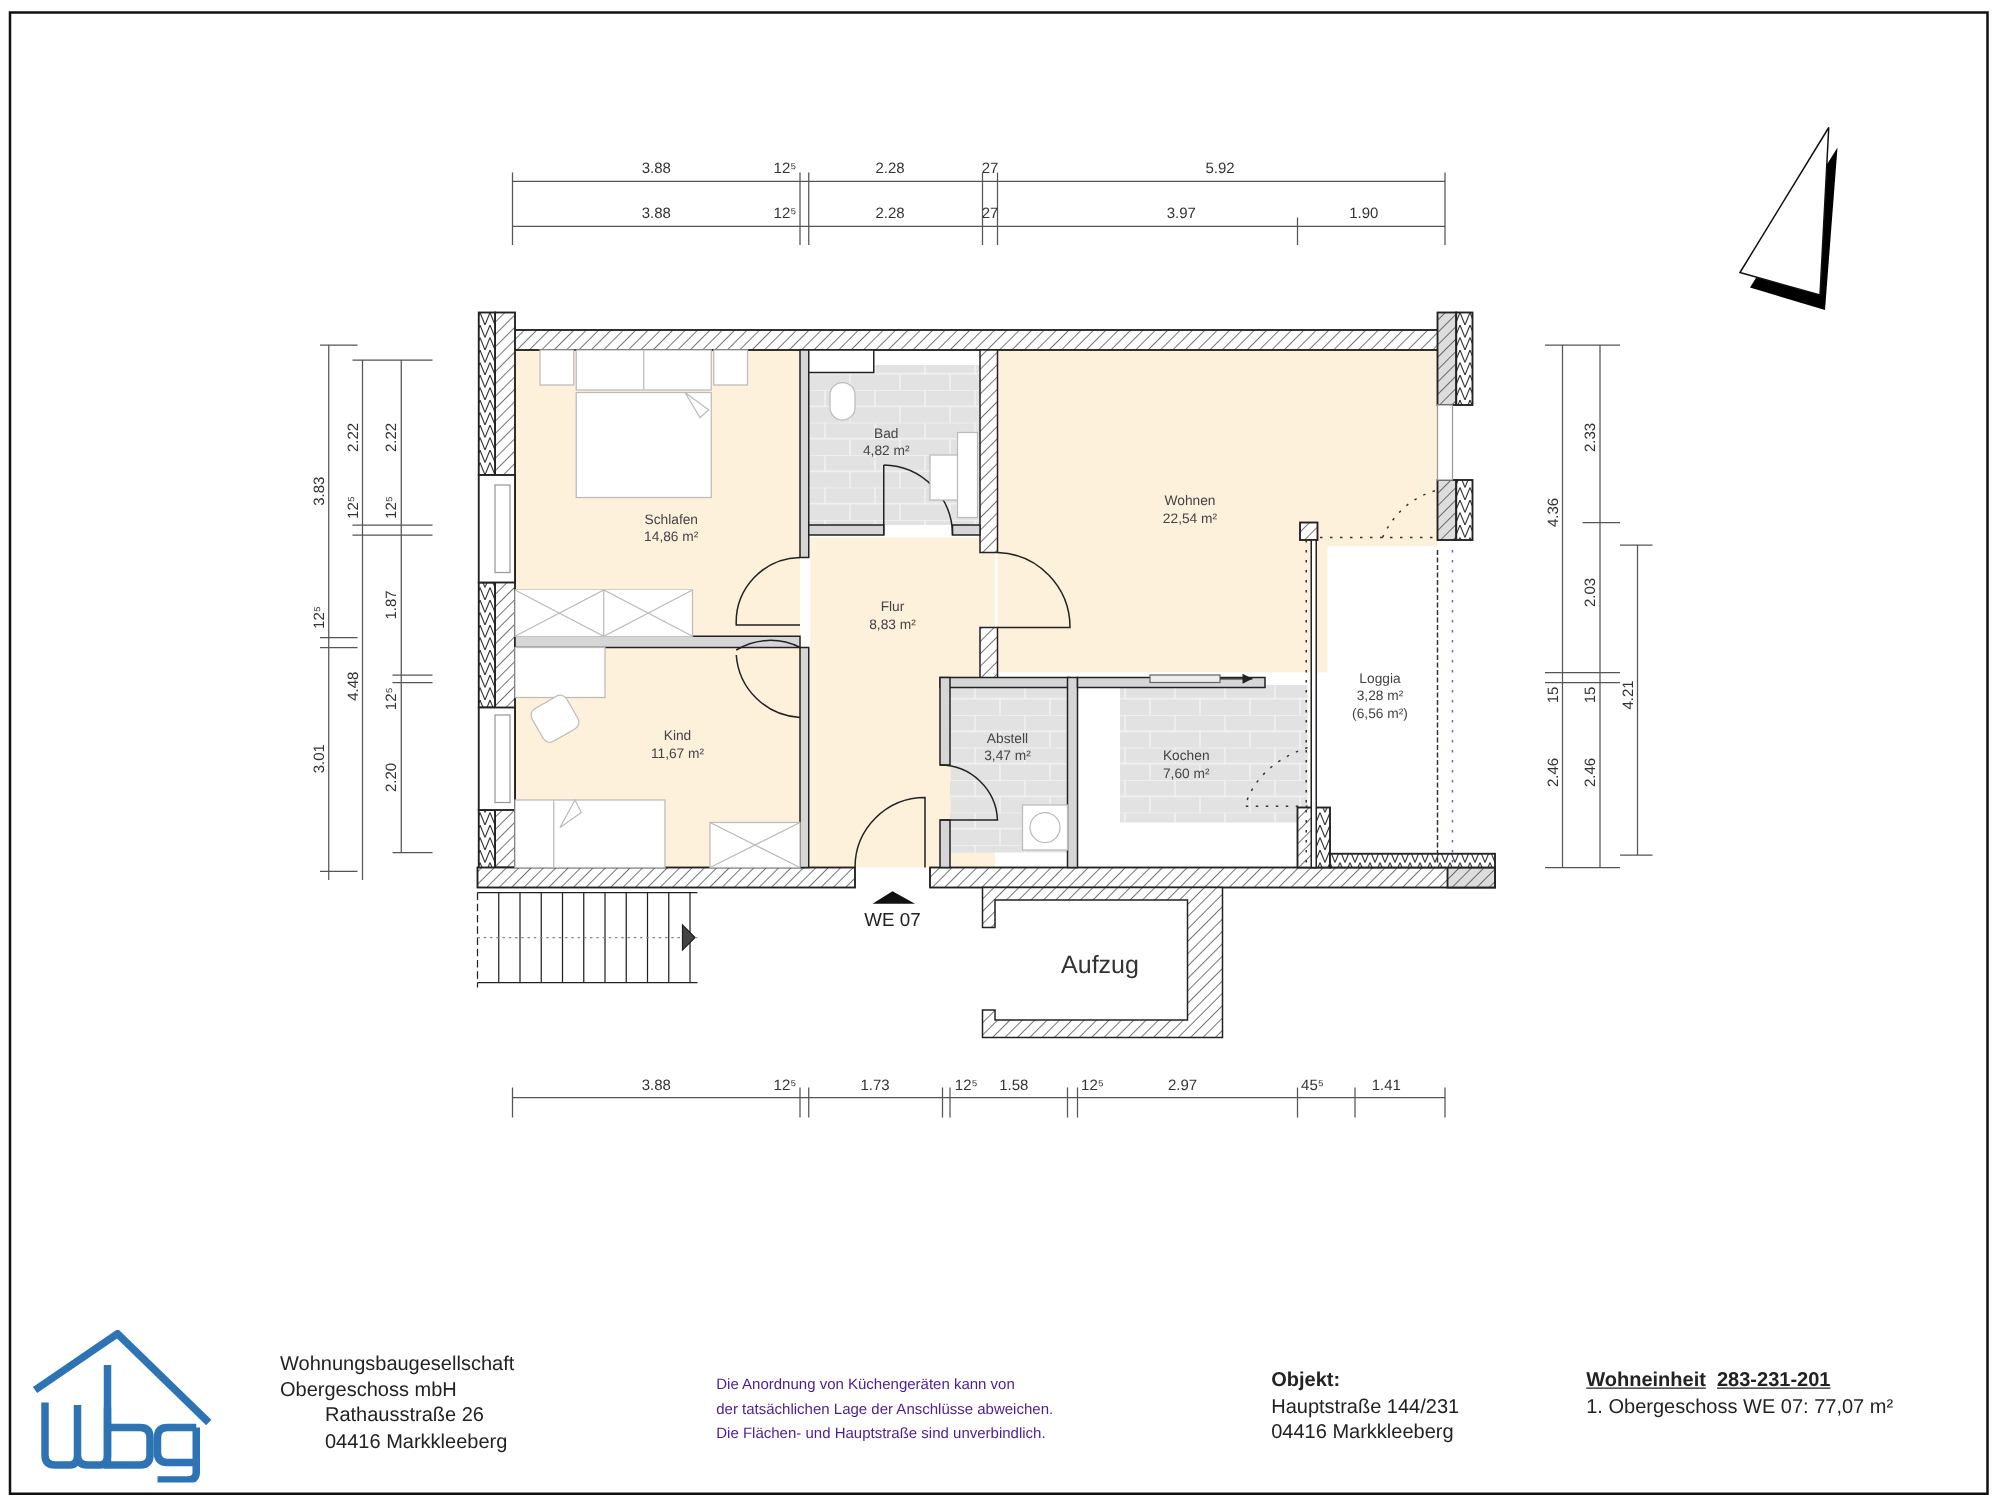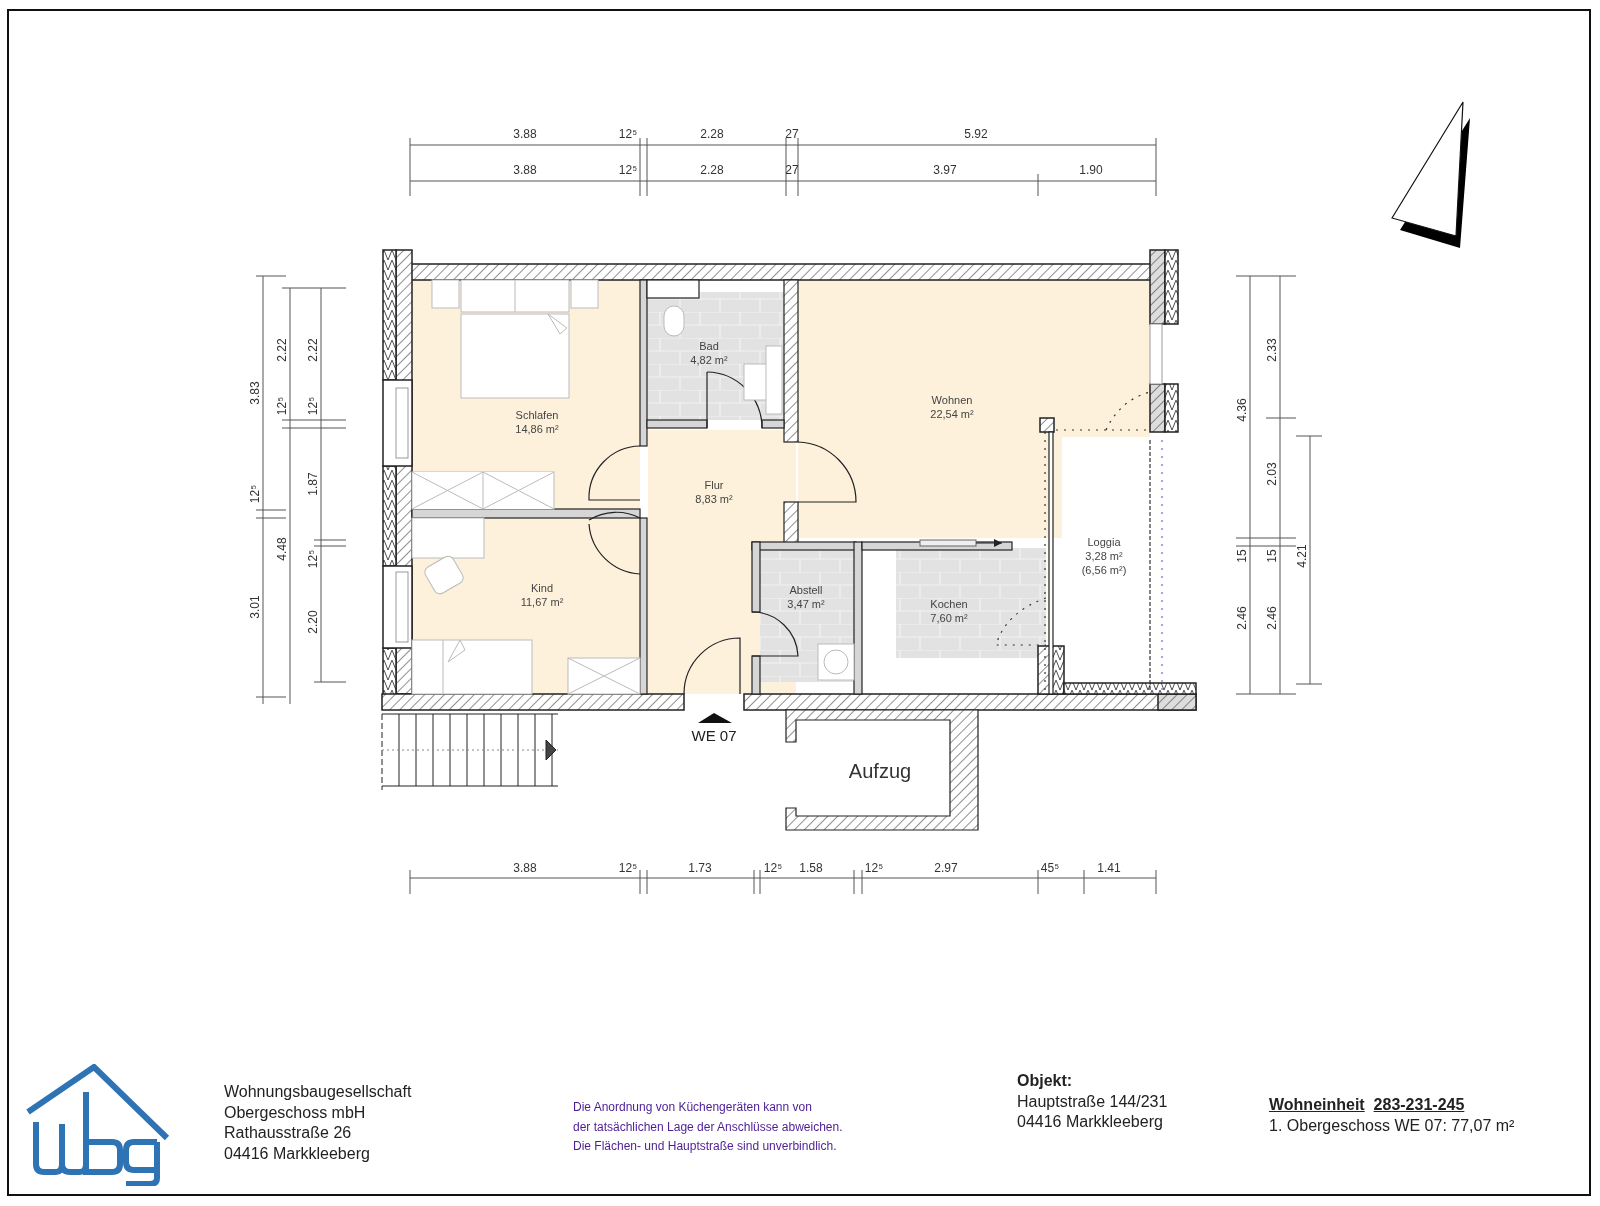--- a/index.html
+++ b/index.html
@@ -5,24 +5,24 @@
   html,body{margin:0;padding:0;background:#fff;}
   body{width:1600px;height:1206px;position:relative;overflow:hidden;font-family:"Liberation Sans",sans-serif;}
   #frame{position:absolute;left:7px;top:9px;width:1584px;height:1187px;border:2px solid #111;box-sizing:border-box;}
   svg#plan{position:absolute;left:0;top:0;}
   .dim{font-family:"Liberation Sans",sans-serif;font-size:12px;fill:#333;}
   .room-label{font-family:"Liberation Sans",sans-serif;font-size:11px;fill:#444;text-anchor:middle;}
   .big-label{font-family:"Liberation Sans",sans-serif;font-size:20px;fill:#333;text-anchor:middle;}
   .footer{position:absolute;font-family:"Liberation Sans",sans-serif;color:#222;}
   .f-company{left:224px;top:1082px;font-size:16px;line-height:20.5px;}
   .f-company b{font-weight:normal;display:block;}
-  .f-company span{display:block;}
+  .f-company span{display:block;margin-left:36px;}
   .f-note{left:573px;top:1098px;font-size:12px;line-height:19.5px;color:#4c1d95;}
   .f-note span{display:block;}
-  .f-obj{left:1017px;top:1071px;font-size:16px;line-height:20.5px;}
+  .f-obj{left:1017px;top:1095px;font-size:16px;line-height:20.5px;}
   .f-obj b,.f-obj span{display:block;}
   .f-unit{left:1269px;top:1095px;font-size:16px;line-height:20.5px;}
   .f-unit .u1 b{font-weight:bold;text-decoration:underline;}
   .f-unit span{display:block;}
   #logo{position:absolute;left:22px;top:1064px;}
 </style>
 </head>
 <body>
 
 <div id="frame"></div>
@@ -295,15 +295,15 @@
   <span>Die Flächen- und Hauptstraße sind unverbindlich.</span>
 </div>
 
 <div class="footer f-obj">
   <b>Objekt:</b>
   <span>Hauptstraße 144/231</span>
   <span>04416 Markkleeberg</span>
 </div>
 
 <div class="footer f-unit">
-  <span class="u1"><b>Wohneinheit</b>&nbsp;&nbsp;<b>283-231-245</b></span>
+  <span class="u1"><b>Wohneinheit</b>&nbsp;&nbsp;<b>283-231-201</b></span>
   <span>1. Obergeschoss WE 07:  77,07 m²</span>
 </div>
 
 </body></html>

